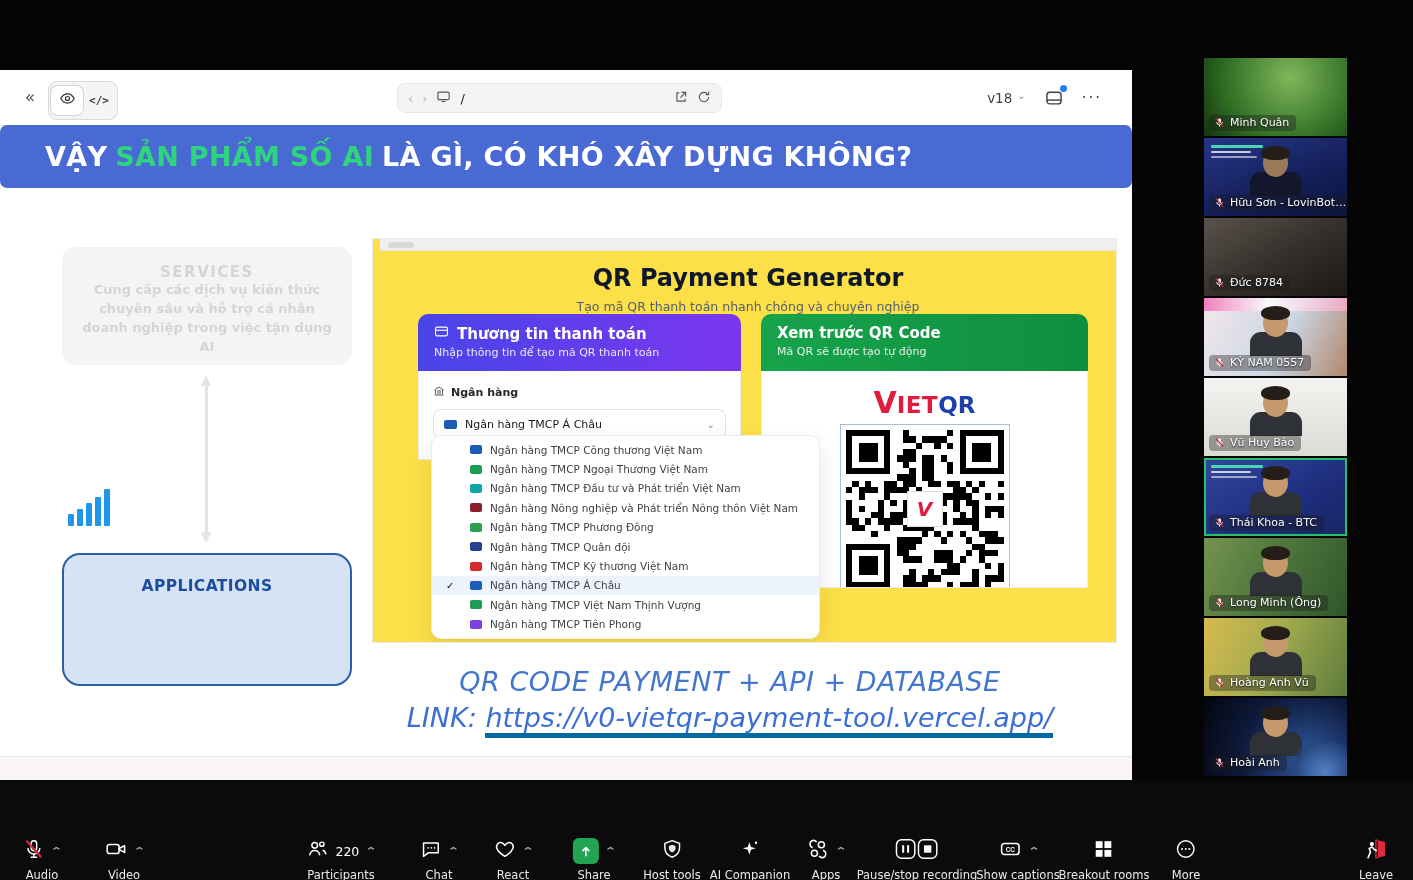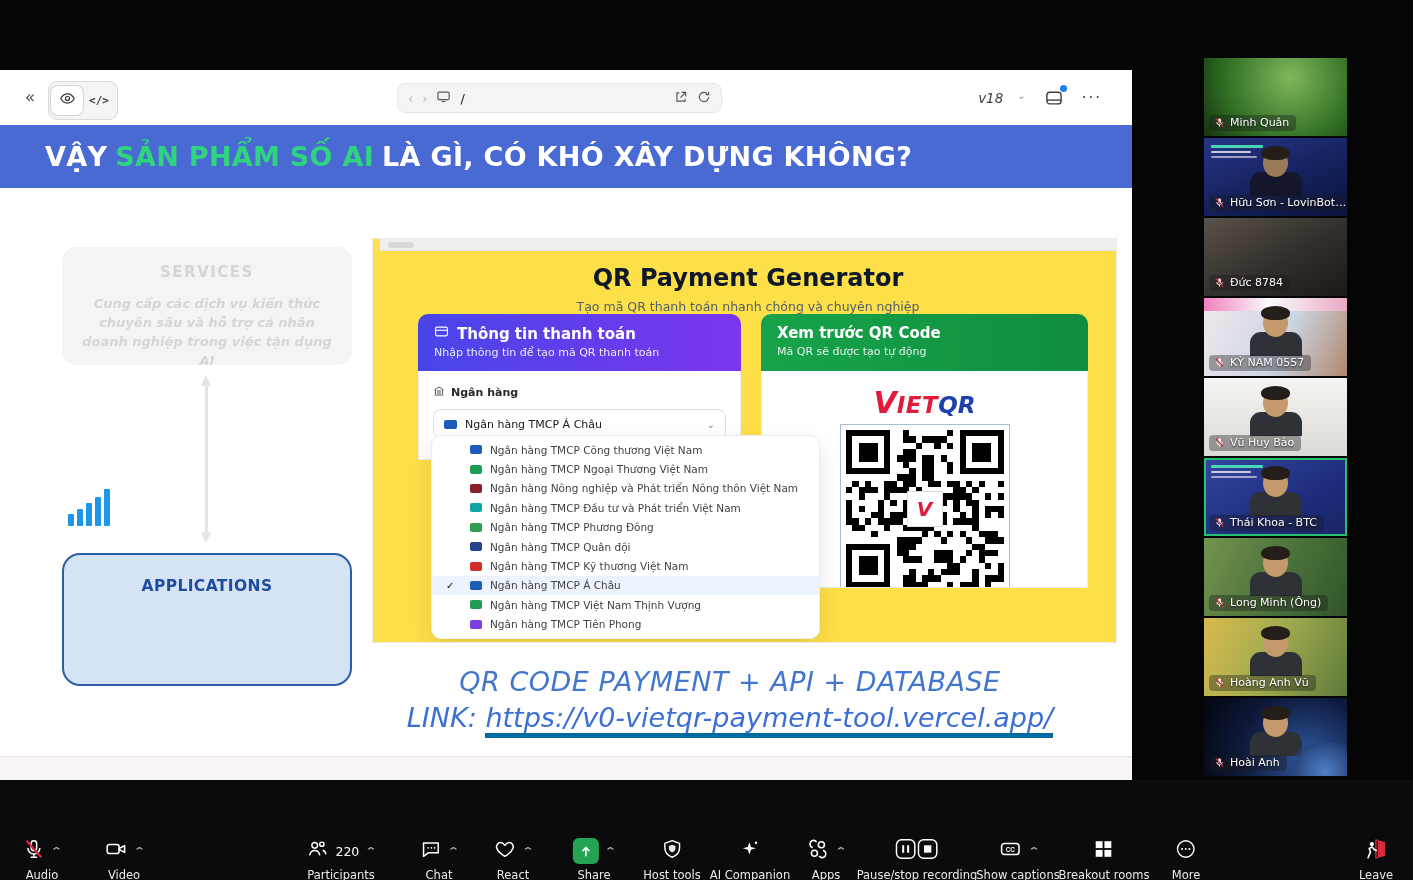--- a/index.html
+++ b/index.html
@@ -11,36 +11,36 @@
   .ed-toolbar{position:absolute;left:0;top:0;right:0;height:55px;background:#fff;border-bottom:1px solid #e6e6e9;}
   .back-btn{position:absolute;left:16px;top:13px;width:28px;height:28px;display:flex;align-items:center;justify-content:center;color:#52525b;font-size:17px;cursor:pointer;}
   .segment{position:absolute;left:48px;top:11px;height:33px;display:flex;align-items:center;background:#f4f4f5;border:1px solid #d9d9de;border-radius:9px;padding:2px;}
   .seg-cell{width:32px;height:29px;display:flex;align-items:center;justify-content:center;border-radius:7px;color:#3f3f46;}
   .seg-cell.sel{background:#fff;box-shadow:0 0 0 1px #d4d4d8;}
   .seg-code{font-family:"DejaVu Sans Mono","Liberation Mono",monospace;font-size:11px;font-weight:bold;}
   .urlbar{position:absolute;left:397px;top:13px;width:325px;height:30px;background:#f4f4f5;border:1px solid #e7e7ea;border-radius:8px;display:flex;align-items:center;gap:9px;padding:0 10px;box-sizing:border-box;}
   .nav-arrow{color:#b3b3ba;font-size:13px;}
   .url-path{font-size:13px;color:#18181b;flex-grow:1;}
   .ed-right{position:absolute;right:30px;top:13px;height:30px;display:flex;align-items:center;gap:18px;}
-  .ver{font-size:13.5px;color:#3f3f46;display:flex;align-items:flex-start;gap:14px;font-style:italic;}
+  .ver{font-size:13.5px;color:#3f3f46;display:flex;align-items:flex-start;gap:5px;}
   .chev-sm{color:#8d8d95;font-size:10px;}
   .panel-ic{position:relative;display:flex;}
   .panel-dot{position:absolute;right:-3px;top:-3px;width:7px;height:7px;border-radius:50%;background:#1d7ff2;}
   .dots{color:#3f3f46;font-size:15px;letter-spacing:2px;}
 
   .banner{position:absolute;left:0;top:55px;right:0;height:63px;display:flex;align-items:center;padding-left:45px;box-sizing:border-box;font-size:27px;font-weight:800;color:#fff;letter-spacing:.3px;}
   .banner .hl{margin:0 8px 0 8px;}
 
   .content{position:absolute;left:0;top:118px;right:0;bottom:23px;background:#fff;}
   .pinkstrip{position:absolute;left:0;bottom:0;right:0;height:23px;background:#f9f4f8;border-top:1px solid #eae3e8;}
 
   
   .services{position:absolute;left:62px;top:177px;width:290px;height:118px;background:#f4f4f5;border-radius:14px;box-sizing:border-box;padding:16px 18px;text-align:center;color:#d5d5d8;}
   .services .ttl{font-size:15px;font-weight:bold;letter-spacing:1.5px;}
-  .services .bdy{font-size:13px;line-height:1.45;margin-top:14px;font-weight:600;font-style:italic;}
+  .services .bdy{font-size:13px;line-height:1.45;font-weight:600;}
   .varrow{position:absolute;left:201px;top:305px;width:10px;height:168px;}
   .varrow .line{position:absolute;left:3.5px;top:8px;bottom:8px;width:3px;background:#e4e4e7;}
   .varrow .hd{position:absolute;left:0;width:0;height:0;border-left:5px solid transparent;border-right:5px solid transparent;}
   .varrow .up{top:0;border-bottom:11px solid #e4e4e7;}
   .varrow .dn{bottom:0;border-top:11px solid #e4e4e7;}
   .sigbars{position:absolute;left:68px;top:418px;width:46px;height:38px;display:flex;align-items:flex-end;gap:3px;}
   .sigbars i{display:block;width:6px;background:#1e96ea;border-radius:1px;}
   .apps-box{position:absolute;left:62px;top:483px;width:290px;height:133px;background:#d6e3f4;border:2px solid #2b5ea8;border-radius:18px;box-sizing:border-box;padding:22px 16px;text-align:center;color:#1d4e9e;}
   .apps-box .ttl{font-size:15.5px;font-weight:800;letter-spacing:.4px;}
   .apps-box .bdy{font-size:13.5px;font-weight:700;line-height:1.5;margin-top:16px;}
@@ -58,21 +58,21 @@
   .pay-card{position:absolute;left:45px;top:75px;width:323px;}
   .pay-hd{background:linear-gradient(90deg,#4845e8,#7b36ee);}
   .pay-body{background:#fff;border:1px solid #ececef;border-top:none;padding:14px;height:60px;}
   .fld-label{display:flex;align-items:center;gap:6px;font-size:11px;font-weight:600;color:#27272a;}
   .select{margin-top:9px;height:28px;border:1px solid #dfdfe4;border-radius:8px;display:flex;align-items:center;gap:8px;padding:0 10px;font-size:11px;color:#18181b;}
   .logo-dot{display:inline-block;width:13px;height:9px;border-radius:2px;background:#1d5bb8;flex:none;}
   .select .sp{flex-grow:1;}
   .prev-card{position:absolute;left:388px;top:75px;width:327px;}
   .prev-hd{background:linear-gradient(90deg,#17a34b,#0f8e3e);}
   .prev-body{background:#fff;border:1px solid #ececef;border-top:none;height:216px;text-align:center;overflow:hidden;}
-  .vietqr{margin-top:14px;font-weight:900;font-style:italic;}
+  .vietqr{margin-top:14px;font-weight:900;}
   .vietqr .v{color:#e01b3c;font-size:30px;}
   .vietqr .iet{color:#e01b3c;font-size:23px;letter-spacing:.5px;}
   .vietqr .qr{color:#1e40af;font-size:23px;}
   .qrbox{position:relative;width:158px;height:158px;margin:4px auto 0;border:1px solid #a9bed8;background:#fff;padding:5px;box-sizing:content-box;}
   .qrcenter{position:absolute;left:50%;top:50%;transform:translate(-50%,-50%);width:34px;height:34px;background:#fff;border:1px solid #ddd;display:flex;align-items:center;justify-content:center;color:#e01b3c;font-weight:900;font-size:20px;font-style:italic;}
 
   .dropdown{position:absolute;left:58px;top:196px;width:387px;background:#fff;border:1px solid #ececf0;border-radius:10px;box-shadow:0 10px 24px rgba(0,0,0,.10);padding:4px 0;}
   .bank-row{position:relative;height:19.4px;display:flex;align-items:center;gap:8px;padding-left:38px;font-size:10.5px;color:#3f3f46;}
   .bank-row .check{position:absolute;left:14px;font-size:10px;color:#111;}
   .bank-row .logo-dot{width:12px;height:9px;}
@@ -178,21 +178,21 @@
           <svg width="20" height="20" viewBox="0 0 24 24" fill="none" stroke="#3f3f46" stroke-width="1.7">
               <rect x="3.5" y="5" width="17" height="14" rx="3.5"></rect>
               <path d="M3.5 14.5h17"></path>
             </svg>
           <i class="panel-dot"></i>
         </span>
         <span class="dots">···</span>
       </div>
     </div>
 
-    <div class="banner" style="background: rgb(74, 106, 211);">
+    <div class="banner" style="background: rgb(74, 106, 211); border-radius: 7px;">
       <span>VẬY</span>
       <span class="hl" style="color: rgb(46, 212, 126);">SẢN PHẨM SỐ AI</span>
       <span>LÀ GÌ, CÓ KHÓ XÂY DỰNG KHÔNG?</span>
     </div>
 
     <div class="content"></div>
 
     <div class="services">
       <div class="ttl">SERVICES</div>
       <div class="bdy">Cung cấp các dịch vụ kiến thức chuyên sâu và hỗ trợ cá nhân doanh nghiệp trong việc tận dụng AI</div>
@@ -222,21 +222,21 @@
 
       <div class="pay-card">
         <div class="card-hd pay-hd">
           <div class="t">
             <span>
               <svg width="15" height="15" viewBox="0 0 24 24" fill="none" stroke="#fff" stroke-width="1.8">
                   <rect x="2.5" y="5" width="19" height="14" rx="2.5"></rect>
                   <path d="M2.5 10h19"></path>
                 </svg>
             </span>
-            <span>Thông tin thanh toán</span>
+            <span>Thương tin thanh toán</span>
           </div>
           <div class="s">Nhập thông tin để tạo mã QR thanh toán</div>
         </div>
         <div class="pay-body">
           <div class="fld-label">
             <span>
               <svg width="12" height="12" viewBox="0 0 24 24" fill="none" stroke="#3f3f46" stroke-width="1.8">
                   <path d="M3 10l9-6 9 6"></path>
                   <path d="M5 10v8M10 10v8M14 10v8M19 10v8"></path>
                   <path d="M3 20h18"></path>
@@ -472,27 +472,27 @@
           <span class="logo-dot" style="background: rgb(29, 91, 184);"></span>
           <span>Ngân hàng TMCP Công thương Việt Nam</span>
         </div>
           <div class="bank-row">
 
           <span class="logo-dot" style="background: rgb(31, 157, 85);"></span>
           <span>Ngân hàng TMCP Ngoại Thương Việt Nam</span>
         </div>
           <div class="bank-row">
 
+          <span class="logo-dot" style="background: rgb(14, 165, 164);"></span>
+          <span>Ngân hàng TMCP Đầu tư và Phát triển Việt Nam</span>
+        </div>
+          <div class="bank-row">
+
           <span class="logo-dot" style="background: rgb(141, 31, 44);"></span>
           <span>Ngân hàng Nông nghiệp và Phát triển Nông thôn Việt Nam</span>
-        </div>
-          <div class="bank-row">
-
-          <span class="logo-dot" style="background: rgb(14, 165, 164);"></span>
-          <span>Ngân hàng TMCP Đầu tư và Phát triển Việt Nam</span>
         </div>
           <div class="bank-row">
 
           <span class="logo-dot" style="background: rgb(46, 158, 79);"></span>
           <span>Ngân hàng TMCP Phương Đông</span>
         </div>
           <div class="bank-row">
 
           <span class="logo-dot" style="background: rgb(39, 65, 143);"></span>
           <span>Ngân hàng TMCP Quân đội</span>

